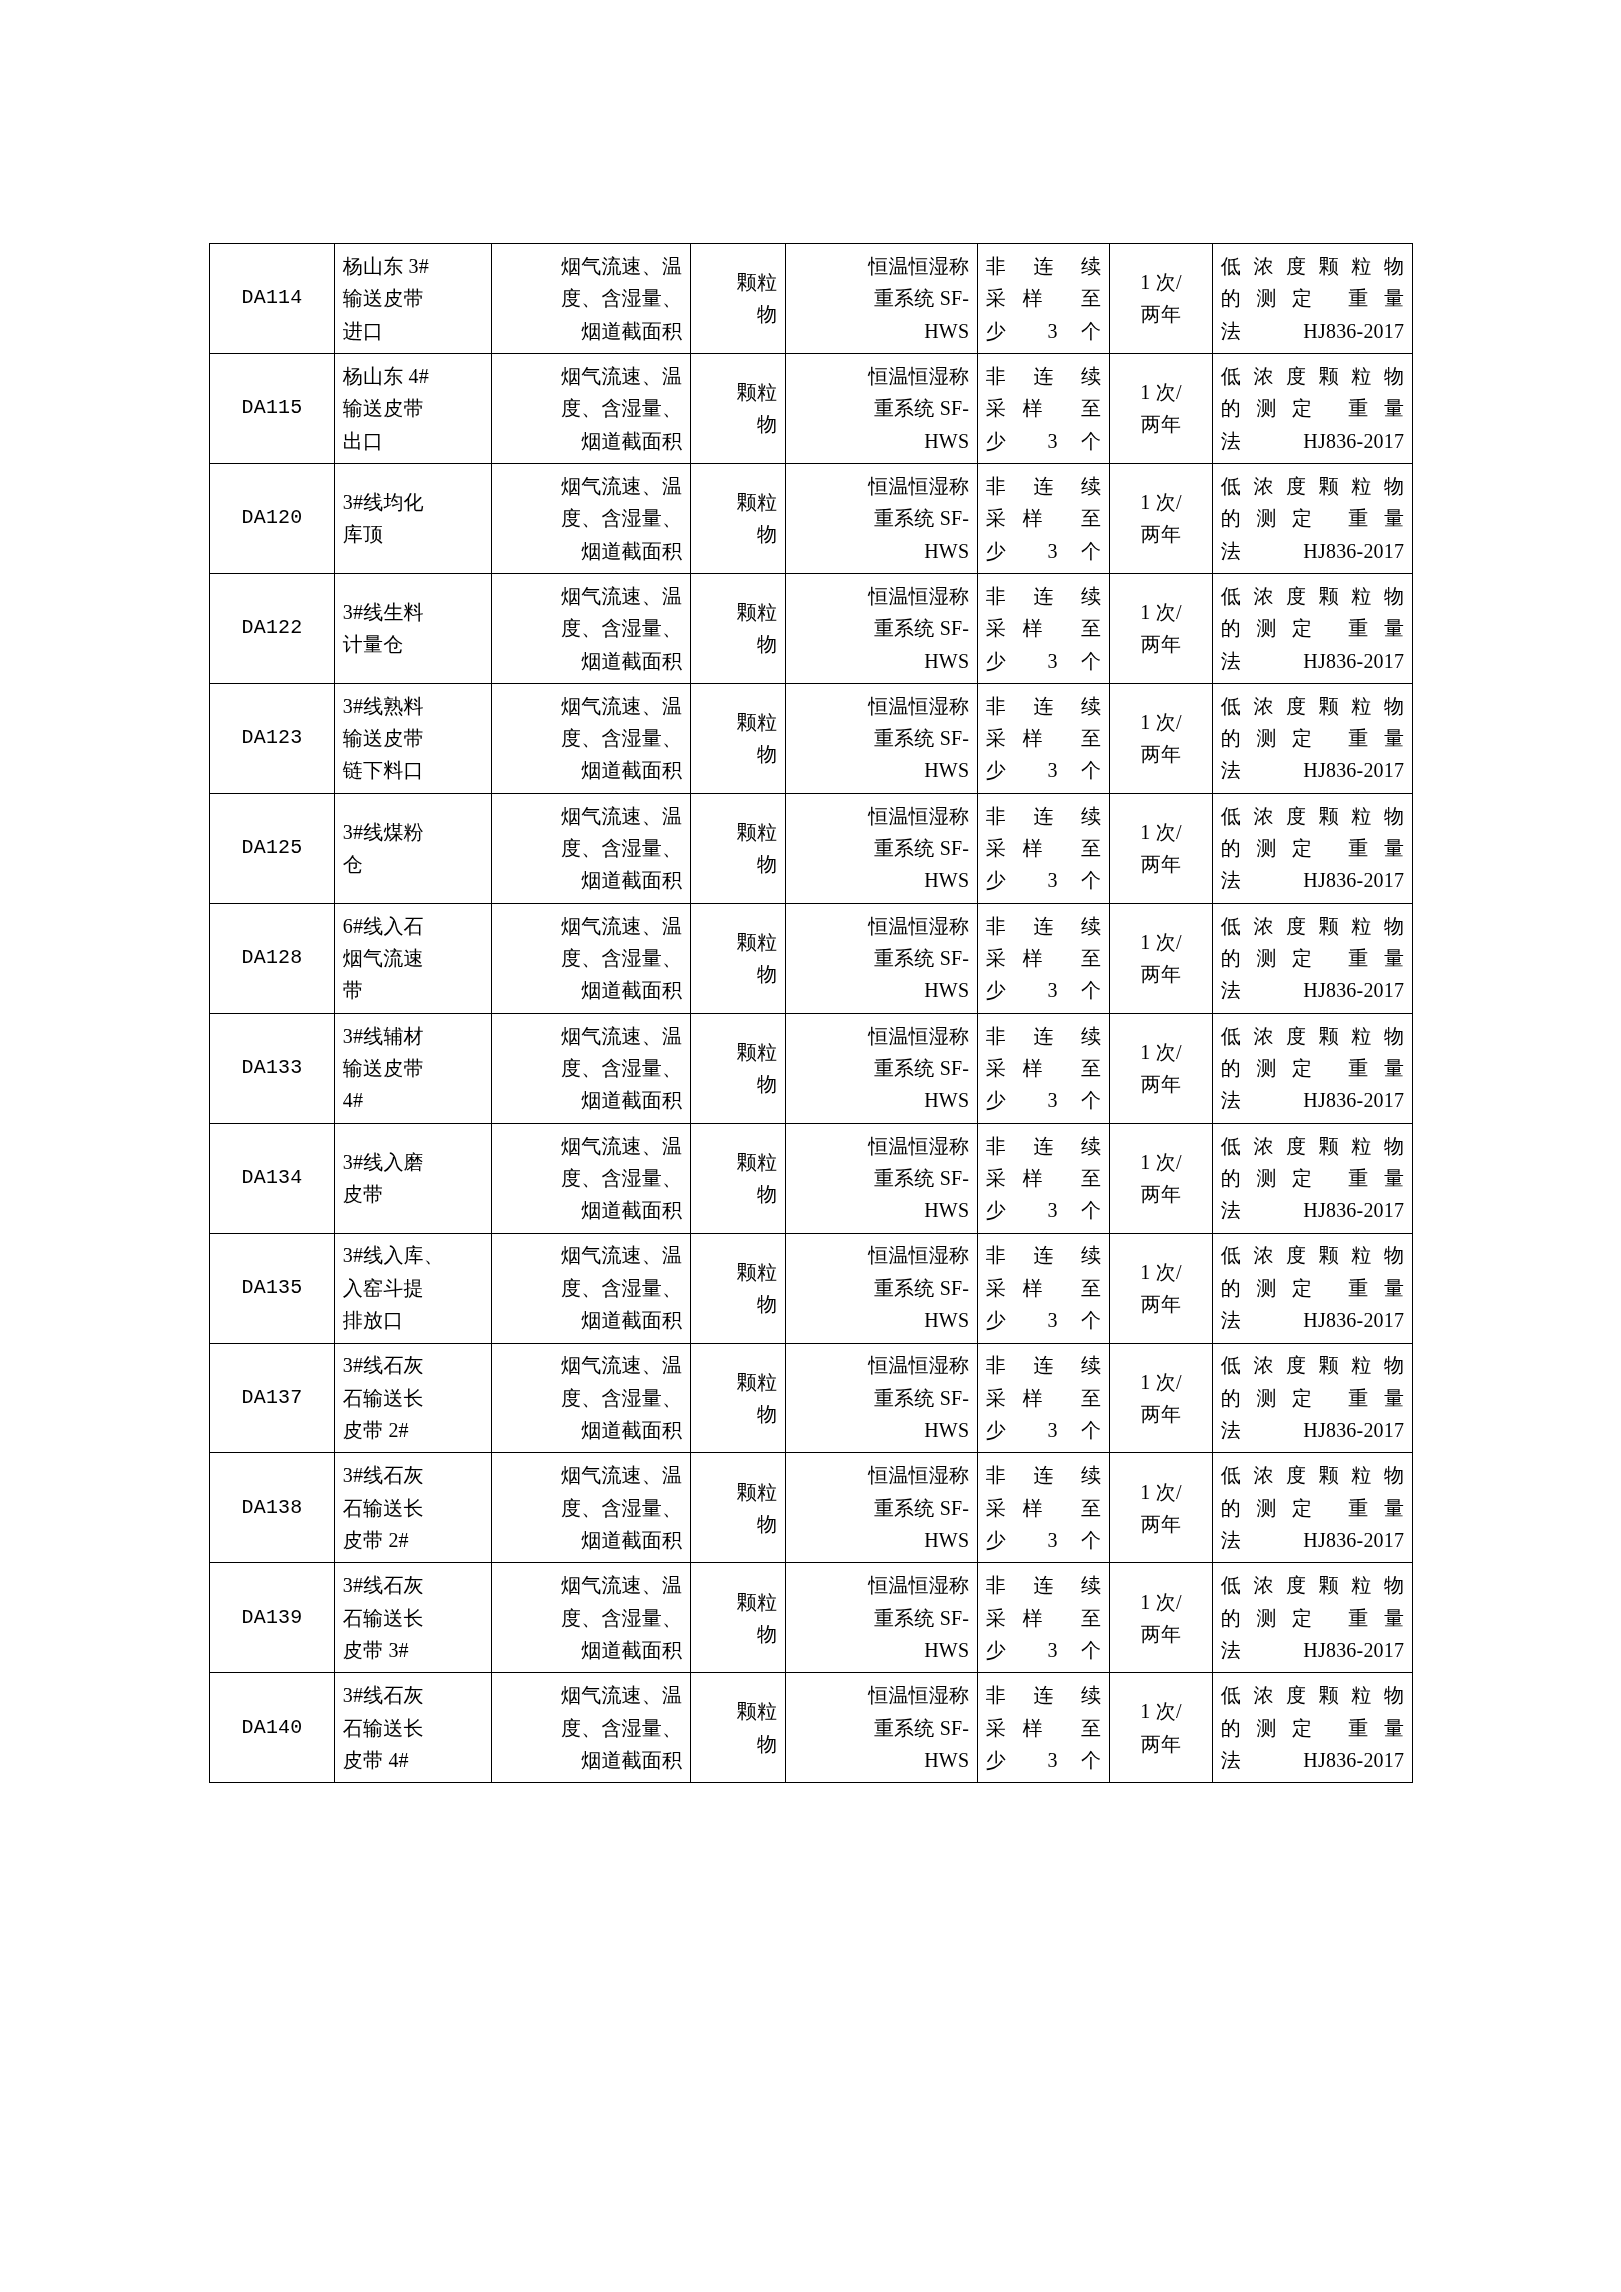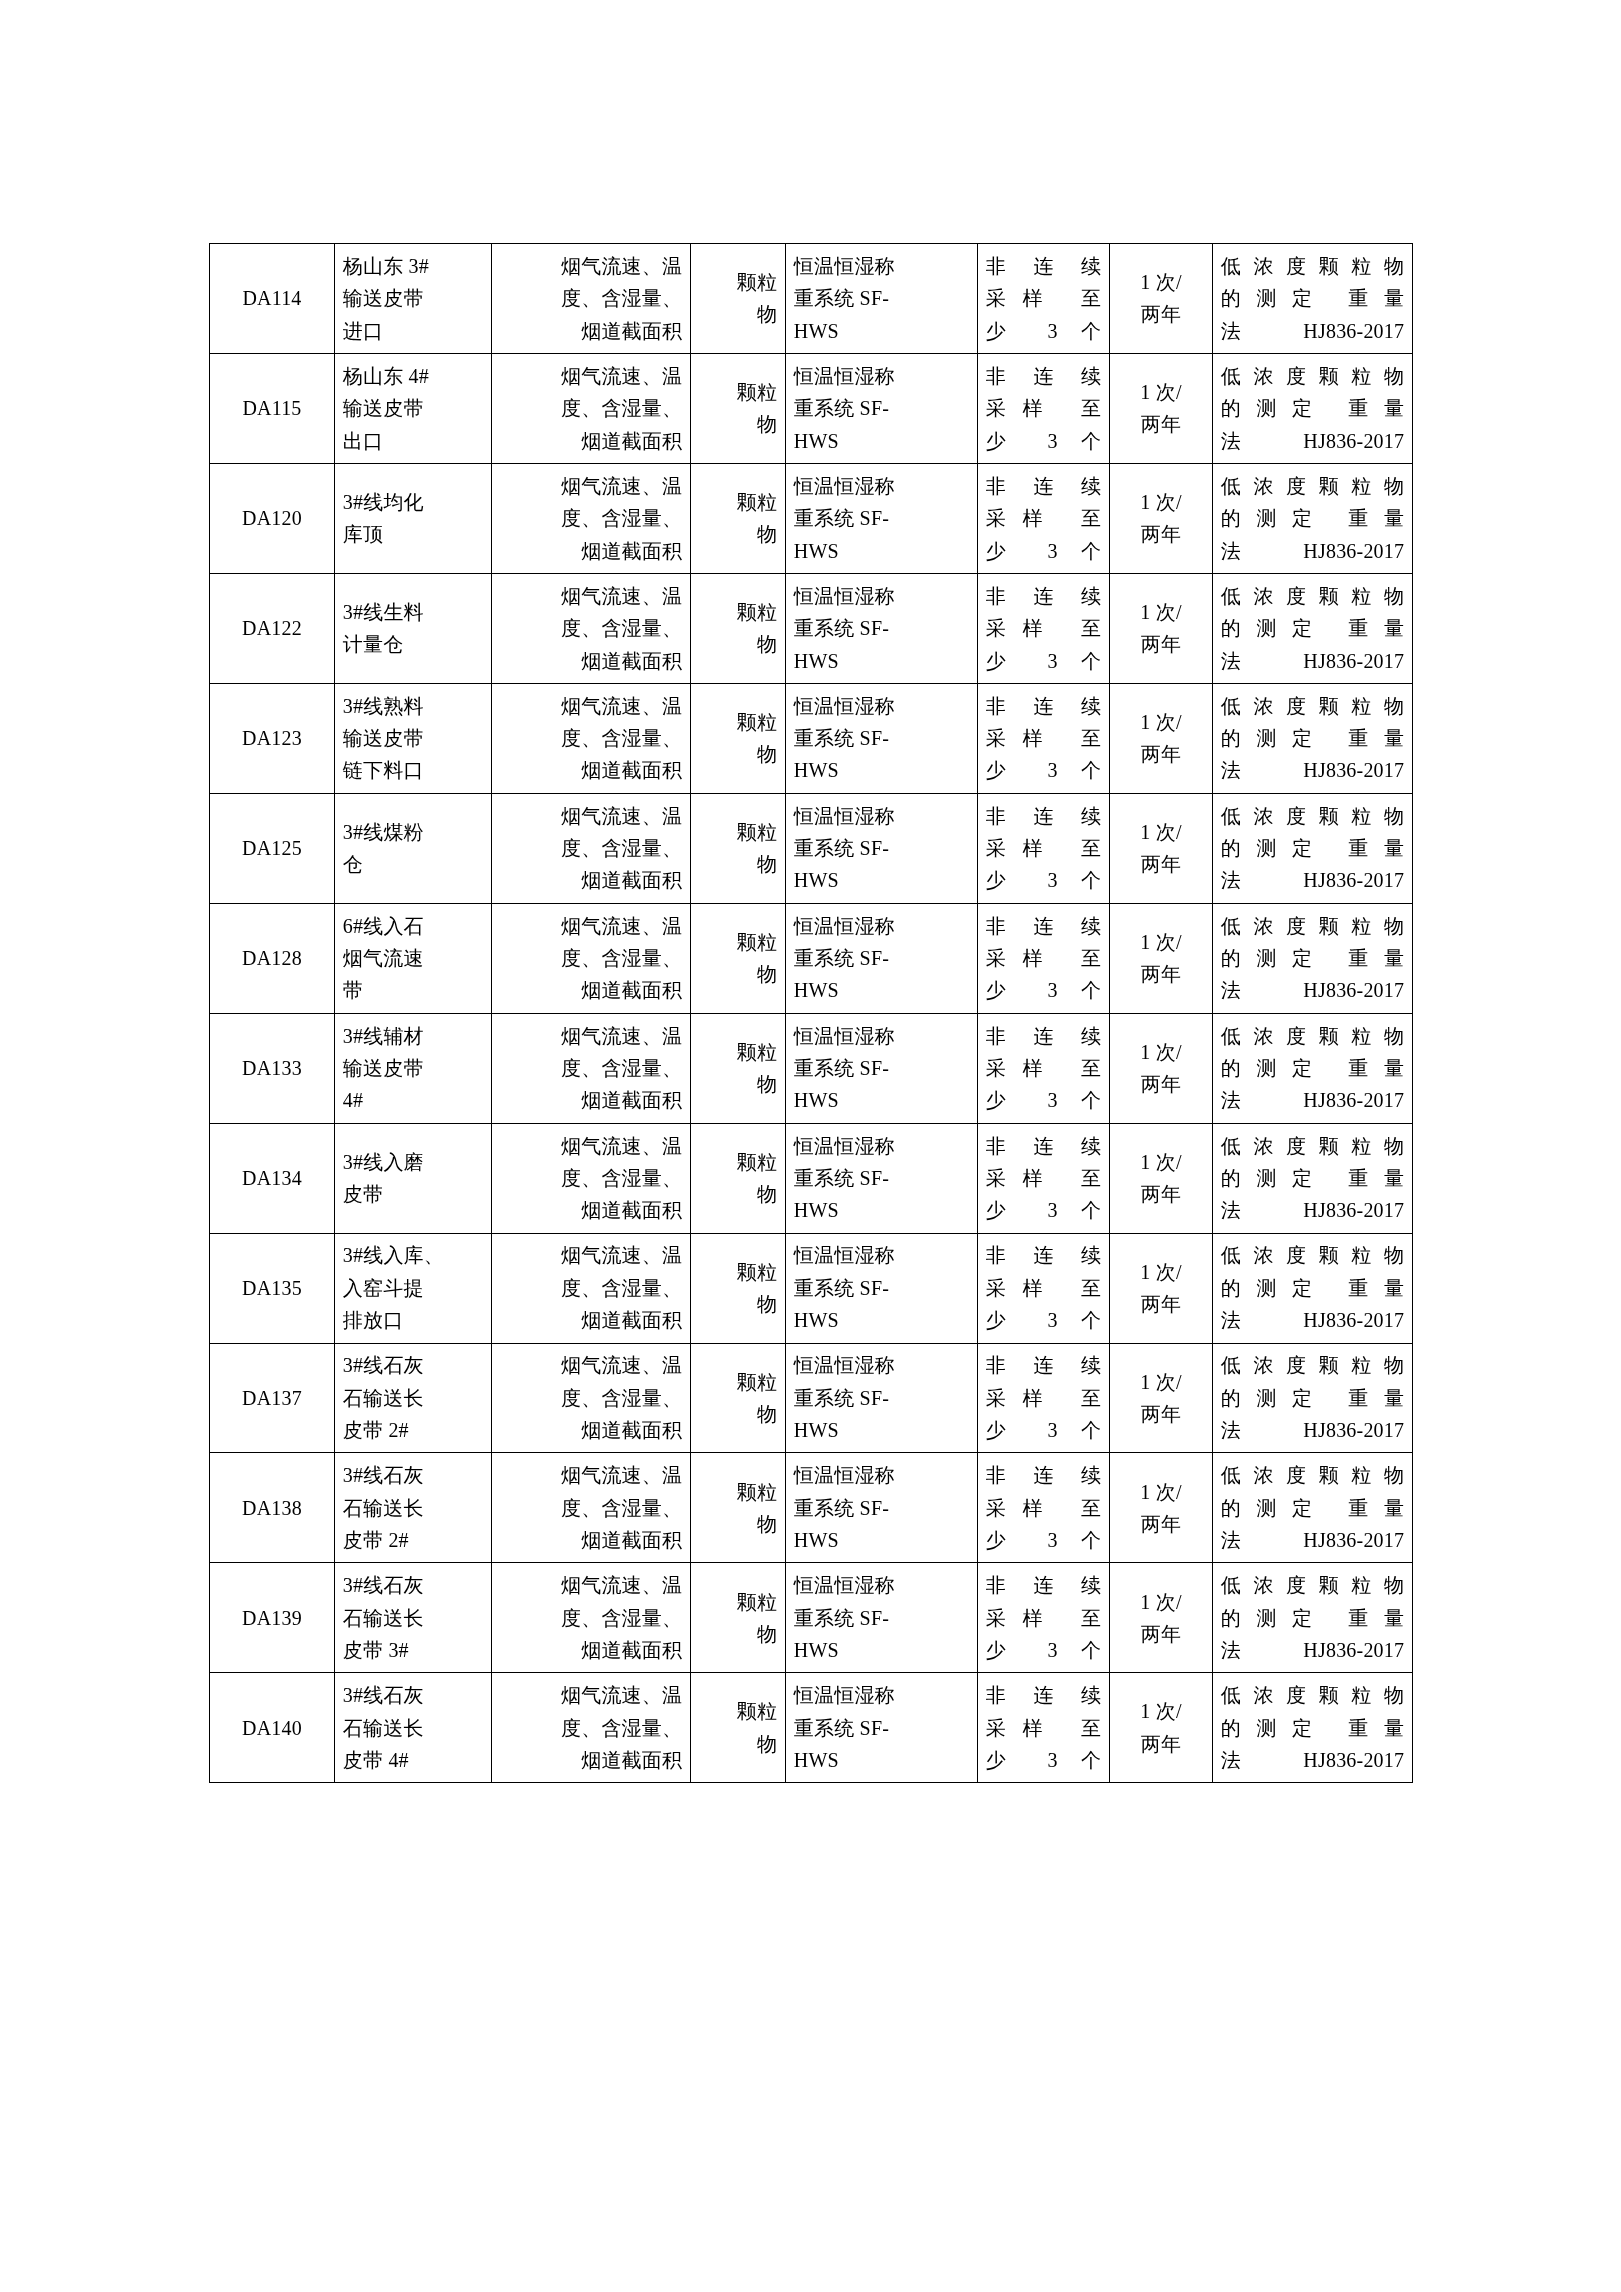--- a/index.html
+++ b/index.html
@@ -46,41 +46,41 @@
   col.c1 { width: 157px; }
   col.c2 { width: 199px; }
   col.c3 { width: 95px; }
   col.c4 { width: 192px; }
   col.c5 { width: 132px; }
   col.c6 { width: 103px; }
   col.c7 { width: 200px; }
 
   .cell-code {
     text-align: center;
-    font-family: Liberation Serif, serif;
+    font-family: Liberation Mono, monospace;
     font-size: 20.6px;
   }
   .cell-name {
     text-align: justify;
     text-align-last: left;
     padding-left: 13.7px;
     padding-right: 9.8px;
   }
   .cell-params {
     text-align: right;
     padding-left: 5.9px;
     padding-right: 5.9px;
   }
   .cell-pollutant {
     text-align: right;
     padding-left: 3.9px;
     padding-right: 3.9px;
   }
   .cell-device {
-    text-align: left;
+    text-align: right;
     padding-left: 11.8px;
     padding-right: 5.9px;
   }
   .cell-sampling {
     text-align: justify;
     text-align-last: justify;
     padding-left: 11.8px;
     padding-right: 11.8px;
   }
   .cell-freq {

